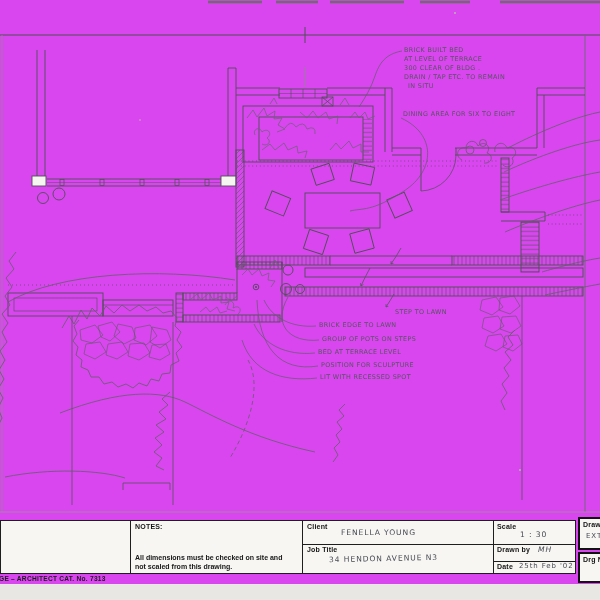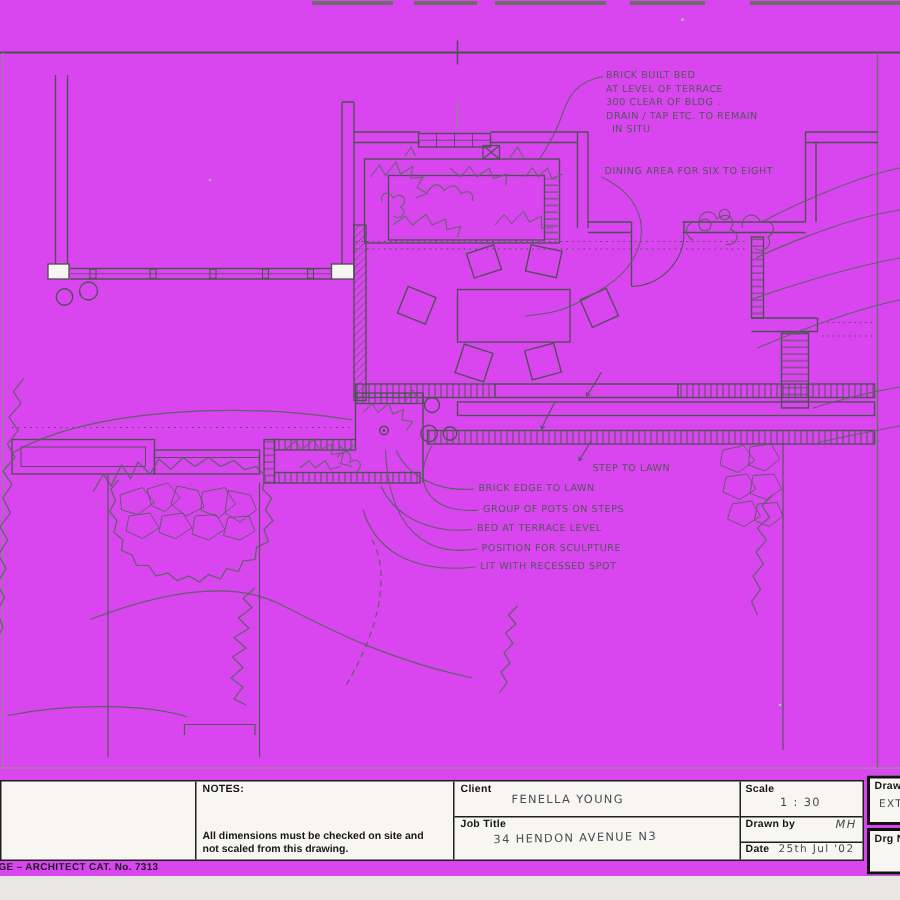--- a/index.html
+++ b/index.html
@@ -271,24 +271,24 @@
     <div class="row-line" style="top:23px;"></div>
     <span class="lbl" style="left:4px;top:25px;">Job Title</span>
     <span class="hv" style="left:26px;top:33px;transform:rotate(-1.2deg);">34 HENDON AVENUE N3</span>
   </div>
 
   <div class="tb-cell tb-d">
     <span class="lbl" style="left:3px;top:2px;">Scale</span>
     <span class="hv" style="left:26px;top:9px;">1 : 30</span>
     <div class="row-line" style="top:23px;"></div>
     <span class="lbl" style="left:3px;top:25px;">Drawn by</span>
-    <span class="hv" style="left:44px;top:24px;font-style:italic;margin-left:19px;">MH</span>
+    <span class="hv" style="left:44px;top:24px;font-style:italic;">MH</span>
     <div class="row-line" style="top:40px;"></div>
     <span class="lbl" style="left:3px;top:42px;">Date</span>
-    <span class="hv" style="left:25px;top:41px;font-size:7px;">25th Jul '02</span>
+    <span class="hv" style="left:25px;top:41px;font-size:7px;">25th Feb '02</span>
   </div>
 </div>
 
 <div class="drgbox" style="top:517px;height:33px;">
   <span class="lbl" style="left:3px;top:2px;position:absolute;">Drawing</span>
   <span class="hv" style="left:6px;top:13px;font-size:7px;">EXT</span>
 </div>
 <div class="drgbox" style="top:552px;height:31px;">
   <span class="lbl" style="left:3px;top:2px;position:absolute;">Drg No</span>
 </div>

